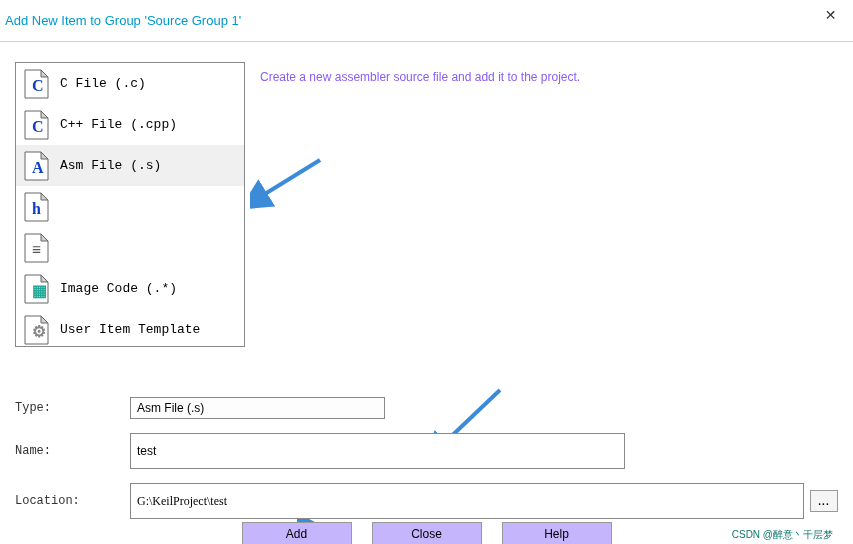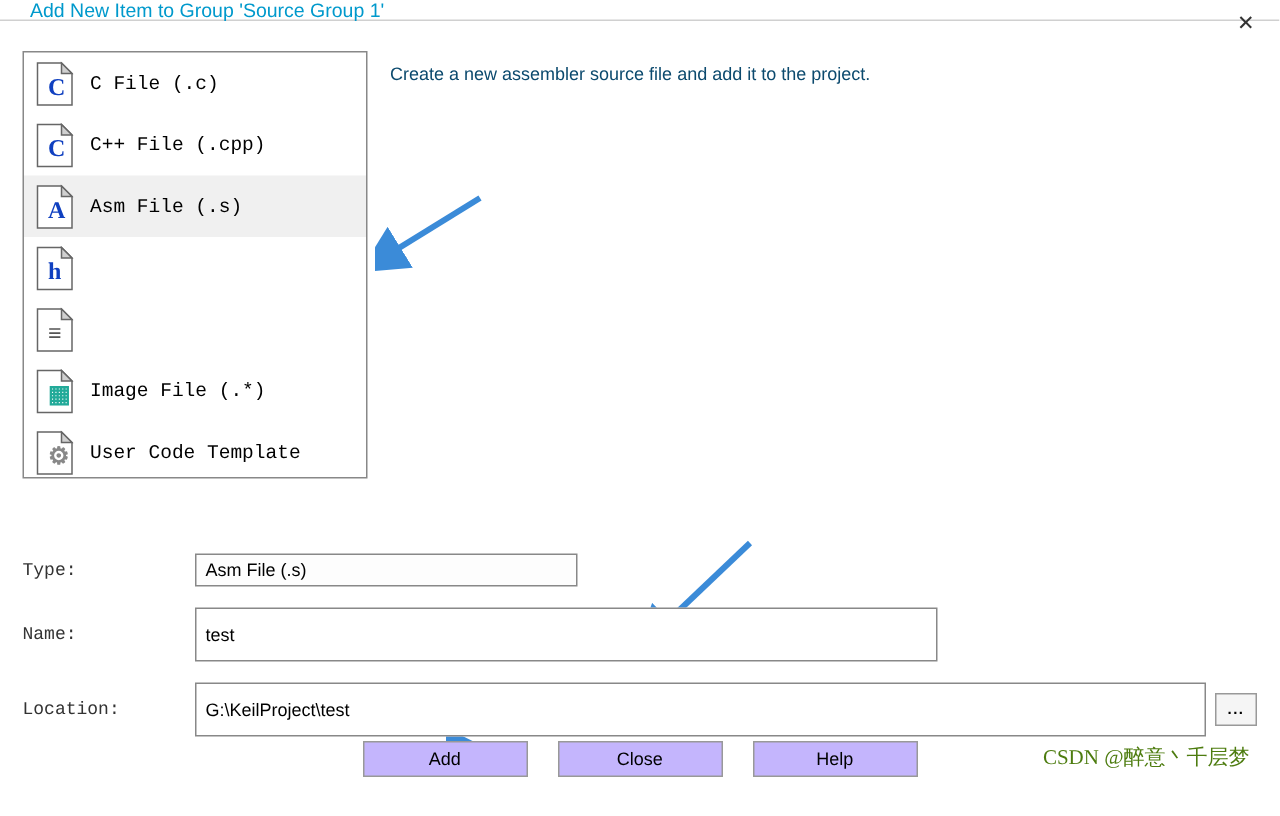--- a/index.html
+++ b/index.html
@@ -1,45 +1,45 @@
 <!DOCTYPE html>
 <html><head>
   <meta charset="utf-8">
   <style>
     * { box-sizing: border-box; margin: 0; padding: 0; }
     body { font-family: "Segoe UI", Tahoma, sans-serif; font-size: 12px; background: #fff; width: 853px; height: 544px; overflow: hidden; position: relative; }
     
-    .titlebar { height: 14px; background: #fff; border-bottom: 1px solid #d0d0d0; display: flex; align-items: center; padding: 0 20px; color: #0099cc; font-size: 13px; position: relative; }
+    .titlebar { height: 42px; background: #fff; border-bottom: 1px solid #d0d0d0; display: flex; align-items: center; padding: 0 5px; color: #0099cc; font-size: 13px; position: relative; }
     .titlebar .close-btn { position: absolute; right: 0; top: 0; width: 45px; height: 30px; display: flex; align-items: center; justify-content: center; font-size: 14px; color: #333; cursor: pointer; }
     
     .content { padding: 20px 15px 10px; position: relative; height: calc(100% - 30px); }
     
     .filetype-panel { border: 1px solid #888; width: 230px; height: 285px; position: absolute; left: 15px; top: 20px; background: #fff; }
     .filetype-list { list-style: none; }
     .filetype-list li { display: flex; align-items: center; padding: 4px 6px; height: 41px; cursor: pointer; font-family: "SimSun", "Courier New", monospace; font-size: 13px; }
     .filetype-list li.selected { background: #f0f0f0; }
     .file-icon { width: 28px; height: 32px; margin-right: 10px; flex-shrink: 0; display: flex; align-items: center; justify-content: center; }
     
-    .description { position: absolute; left: 260px; top: 28px; font-size: 12px; color: #0c4a6e; }
+    .description { position: absolute; left: 260px; top: 28px; font-size: 12px; color: #8b5cf6; }
     
     .form-area { position: absolute; left: 15px; right: 15px; top: 355px; }
     .form-row { display: flex; align-items: center; margin-bottom: 14px; }
     .form-label { width: 115px; flex-shrink: 0; font-size: 12px; color: #333; font-family: Liberation Mono, monospace; }
     .type-display { border: 1px solid #888; padding: 3px 6px; width: 255px; background: #fdfdfd; font-size: 12px; height: 22px; }
     .text-input { border: 1px solid #888; padding: 3px 6px; font-size: 12px; height: 36px; background: #fff; font-family: inherit; }
     .name-input { width: 495px; }
-    .location-input { flex: 1; }
+    .location-input { flex: 1; font-family: Liberation Serif, serif; }
     .browse-btn { width: 28px; height: 22px; margin-left: 6px; border: 1px solid #999; background: #f5f5f5; cursor: pointer; font-size: 10px; display: flex; align-items: center; justify-content: center; font-weight: bold; letter-spacing: 1px; }
     
     .button-row { position: absolute; bottom: 10px; left: 0; right: 0; display: flex; justify-content: center; gap: 20px; }
     .dlg-btn { width: 110px; height: 24px; border: 1px solid #999; background: #c4b5fd; cursor: pointer; font-size: 12px; font-family: inherit; }
     
     .arrow { position: absolute; pointer-events: none; }
     
-    .watermark { position: absolute; bottom: 14px; right: 20px; color: #4d7c0f; font-size: 14px; font-family: Liberation Serif, serif; pointer-events: none; }
+    .watermark { position: absolute; bottom: 14px; right: 20px; color: #0f766e; font-size: 10px; font-family: Liberation Sans, sans-serif; pointer-events: none; }
     
     .ic-page { stroke: #666; fill: #fff; }
     .ic-fold { fill: #d0d0d0; stroke: #666; }
   </style>
 </head>
 <body>
 
 <div class="titlebar">
   <span>Add New Item to Group 'Source Group 1'</span>
   <div class="close-btn">
@@ -100,31 +100,31 @@
           </div>
         </li>
         <li>
           <div class="file-icon">
             <svg width="26" height="30" viewBox="0 0 26 30">
     <path class="ic-page" d="M2 1 L18 1 L25 8 L25 29 L2 29 Z" stroke-width="1"></path>
     <path class="ic-fold" d="M18 1 L18 8 L25 8 Z" stroke-width="1"></path>
     <text x="9" y="22" font-size="16" font-weight="bold" font-family="Georgia,serif" fill="#2a9">▦</text>
   </svg>
           </div>
-          <span>Image File (.*)</span>
+          <span>Image Code (.*)</span>
         </li>
         <li>
           <div class="file-icon">
             <svg width="26" height="30" viewBox="0 0 26 30">
     <path class="ic-page" d="M2 1 L18 1 L25 8 L25 29 L2 29 Z" stroke-width="1"></path>
     <path class="ic-fold" d="M18 1 L18 8 L25 8 Z" stroke-width="1"></path>
     <text x="9" y="22" font-size="16" font-weight="bold" font-family="Georgia,serif" fill="#888">⚙</text>
   </svg>
           </div>
-          <span>User Code Template</span>
+          <span>User Item Template</span>
         </li>
       </ul>
   </div>
 
   <div class="description">Create a new assembler source file and add it to the project.</div>
 
   <svg class="arrow" style="left:250px; top:110px;" width="80" height="60">
     <defs>
         <marker id="ah1" markerWidth="8" markerHeight="8" refX="2" refY="4" orient="auto">
           <polygon points="0 0, 8 4, 0 8" fill="#3b8bd8"></polygon>

